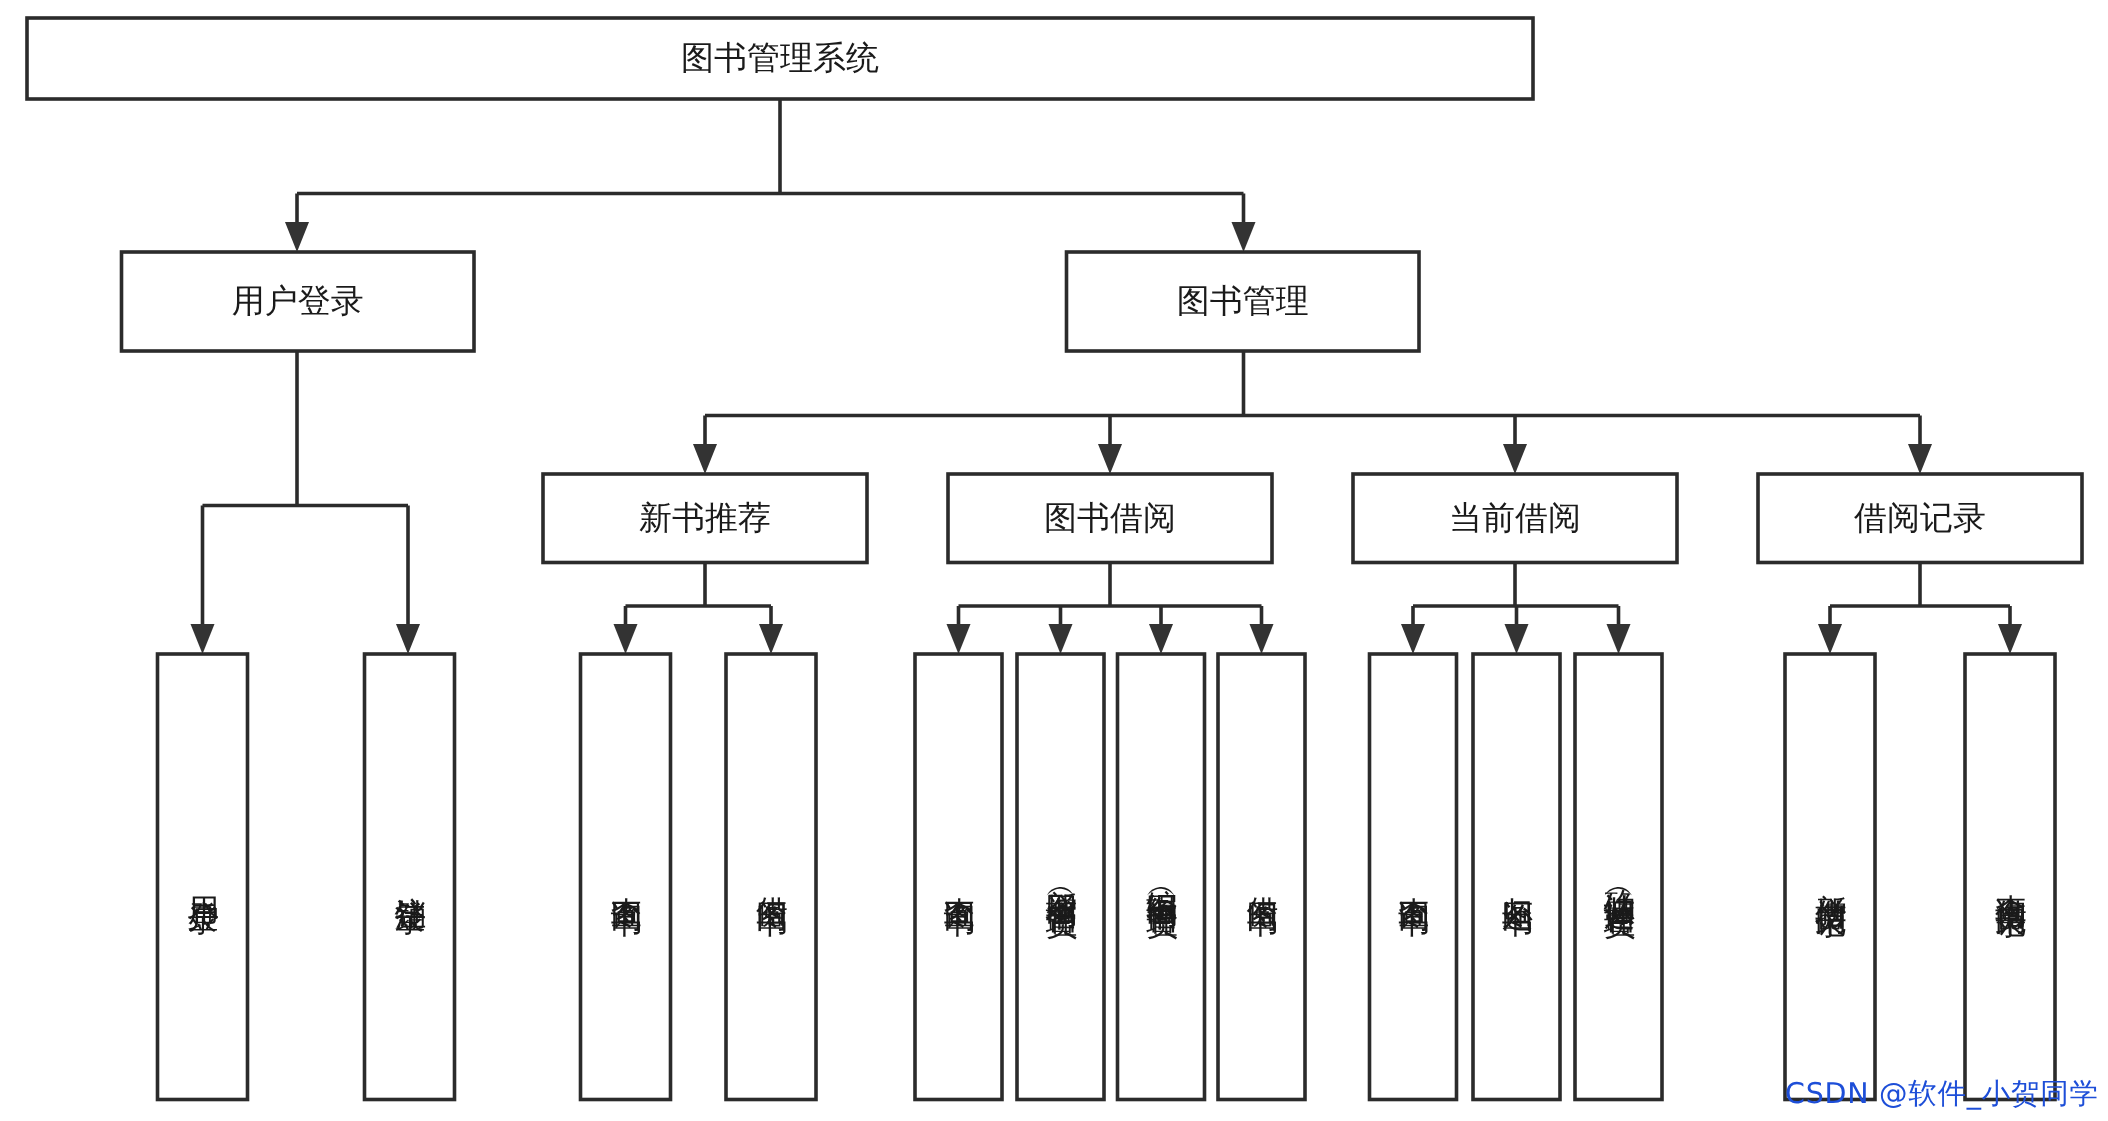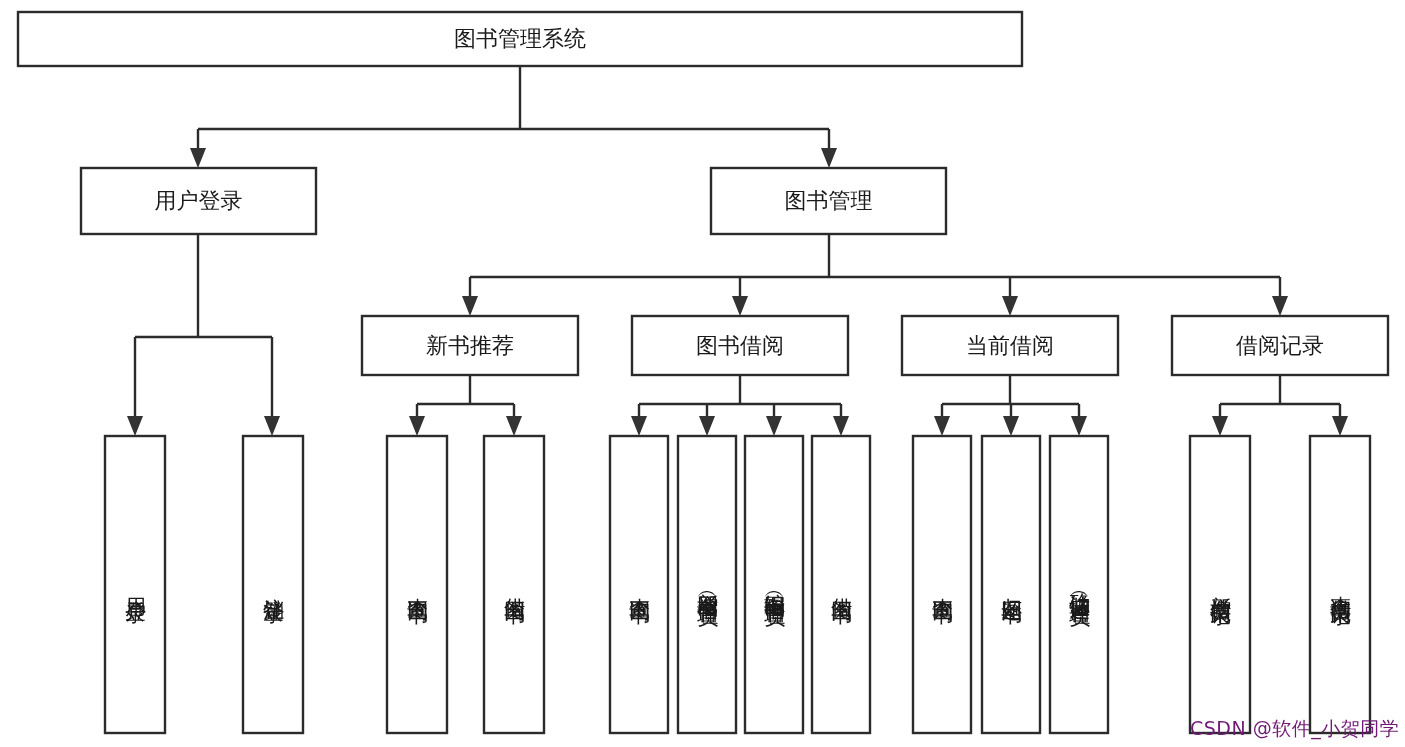--- a/index.html
+++ b/index.html
@@ -64,21 +64,21 @@
     text-align: center;
     display: flex;
     align-items: center;
     justify-content: center;
     pointer-events: none;
   }
   .watermark {
     position: absolute;
     font-family: "DejaVu Sans", "Liberation Sans", sans-serif;
     font-size: 19px;
-    color: #701a75;
+    color: #1d4ed8;
     white-space: nowrap;
     letter-spacing: 0.5px;
   }
 </style>
 </head>
 <body>
 
 <div id="diagram-root">
 
   <svg id="tree-svg" viewBox="0 0 1405 747" xmlns="http://www.w3.org/2000/svg">

